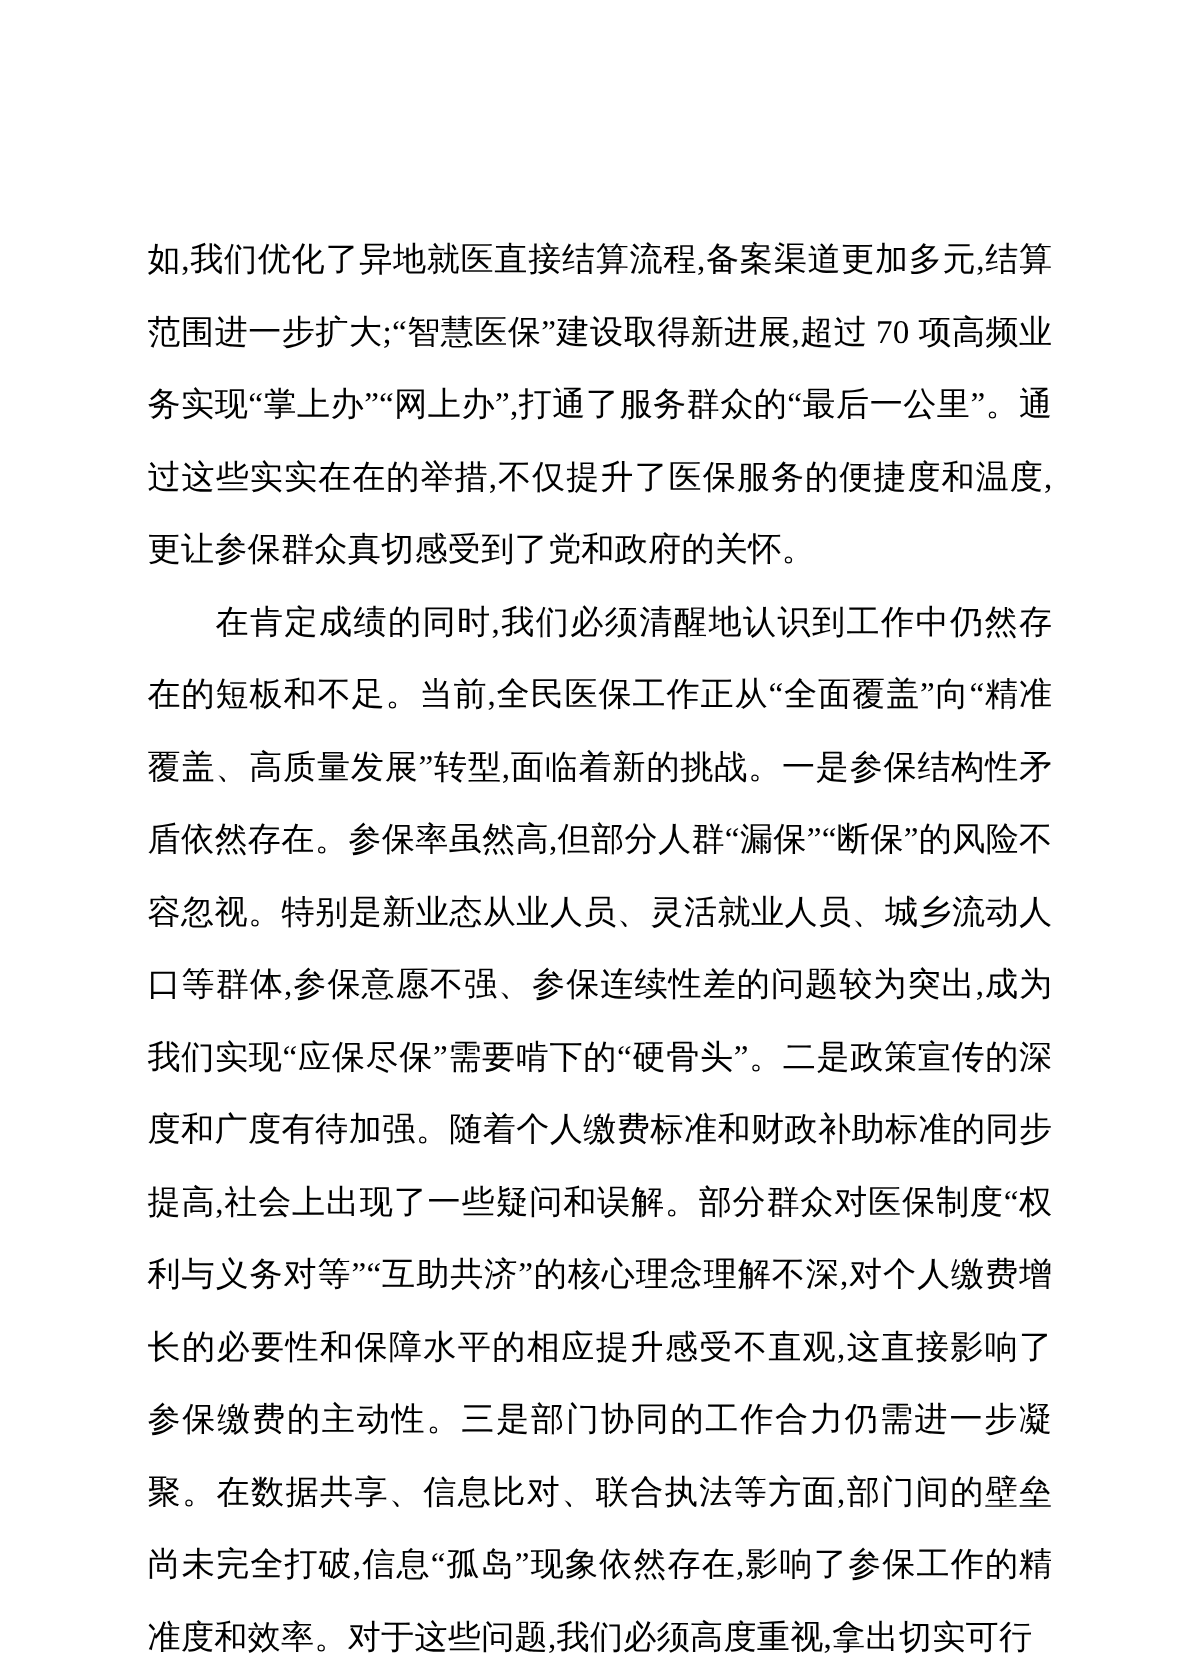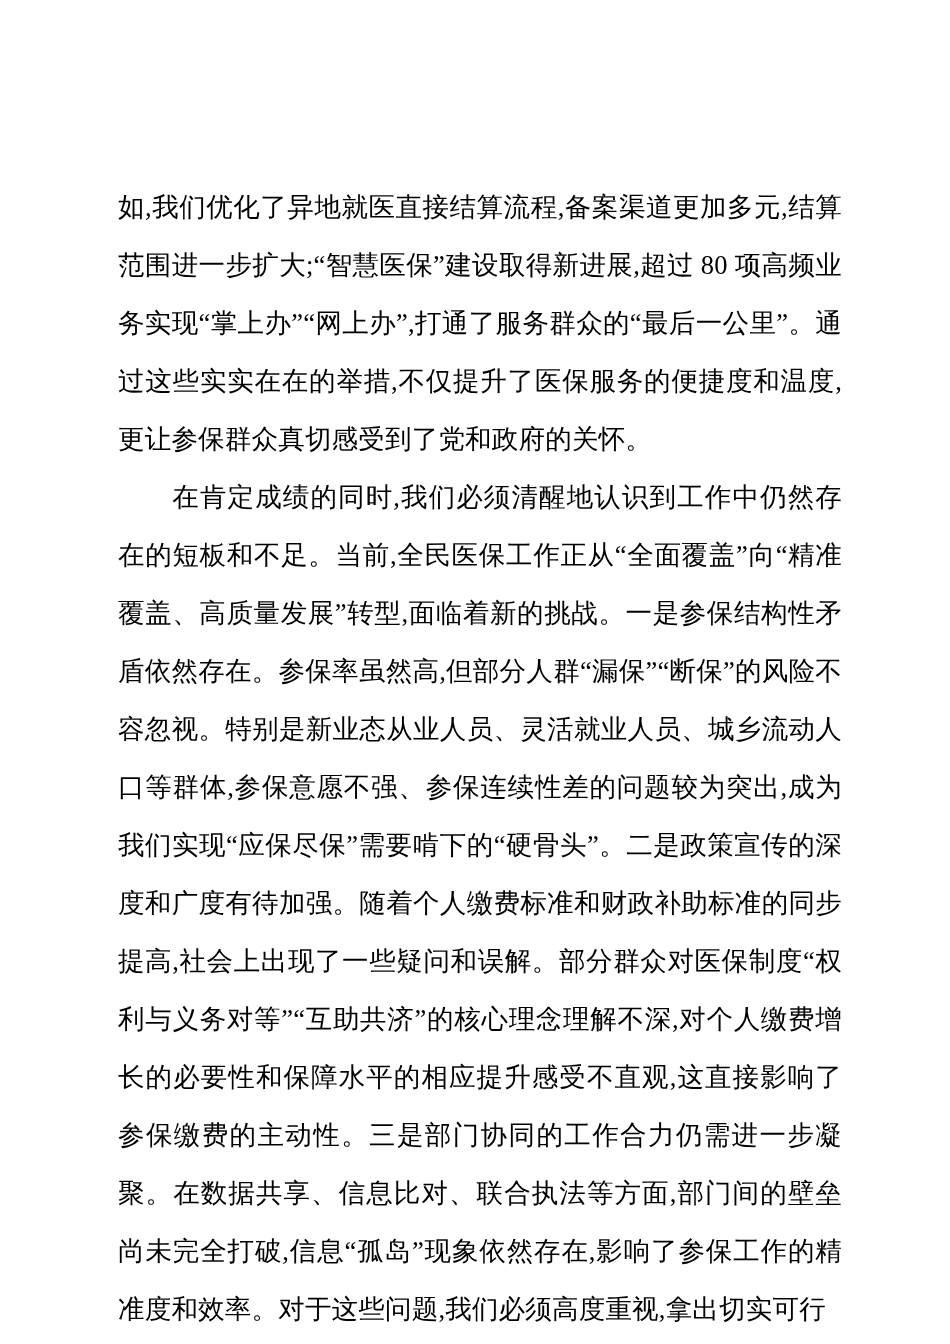--- a/index.html
+++ b/index.html
@@ -35,16 +35,16 @@
   }
   .para.indent {
     text-indent: 2.05em;
   }
 </style>
 </head>
 <body>
 
 <div class="page">
   <div class="doc-body">
-    <p class="para">如,我们优化了异地就医直接结算流程,备案渠道更加多元,结算范围进一步扩大;“智慧医保”建设取得新进展,超过 80 项高频业务实现“掌上办”“网上办”,打通了服务群众的“最后一公里”。通过这些实实在在的举措,不仅提升了医保服务的便捷度和温度,更让参保群众真切感受到了党和政府的关怀。</p>
+    <p class="para">如,我们优化了异地就医直接结算流程,备案渠道更加多元,结算范围进一步扩大;“智慧医保”建设取得新进展,超过 70 项高频业务实现“掌上办”“网上办”,打通了服务群众的“最后一公里”。通过这些实实在在的举措,不仅提升了医保服务的便捷度和温度,更让参保群众真切感受到了党和政府的关怀。</p>
     <p class="para indent">在肯定成绩的同时,我们必须清醒地认识到工作中仍然存在的短板和不足。当前,全民医保工作正从“全面覆盖”向“精准覆盖、高质量发展”转型,面临着新的挑战。一是参保结构性矛盾依然存在。参保率虽然高,但部分人群“漏保”“断保”的风险不容忽视。特别是新业态从业人员、灵活就业人员、城乡流动人口等群体,参保意愿不强、参保连续性差的问题较为突出,成为我们实现“应保尽保”需要啃下的“硬骨头”。二是政策宣传的深度和广度有待加强。随着个人缴费标准和财政补助标准的同步提高,社会上出现了一些疑问和误解。部分群众对医保制度“权利与义务对等”“互助共济”的核心理念理解不深,对个人缴费增长的必要性和保障水平的相应提升感受不直观,这直接影响了参保缴费的主动性。三是部门协同的工作合力仍需进一步凝聚。在数据共享、信息比对、联合执法等方面,部门间的壁垒尚未完全打破,信息“孤岛”现象依然存在,影响了参保工作的精准度和效率。对于这些问题,我们必须高度重视,拿出切实可行</p>
   </div>
 </div>
 
 </body></html>

